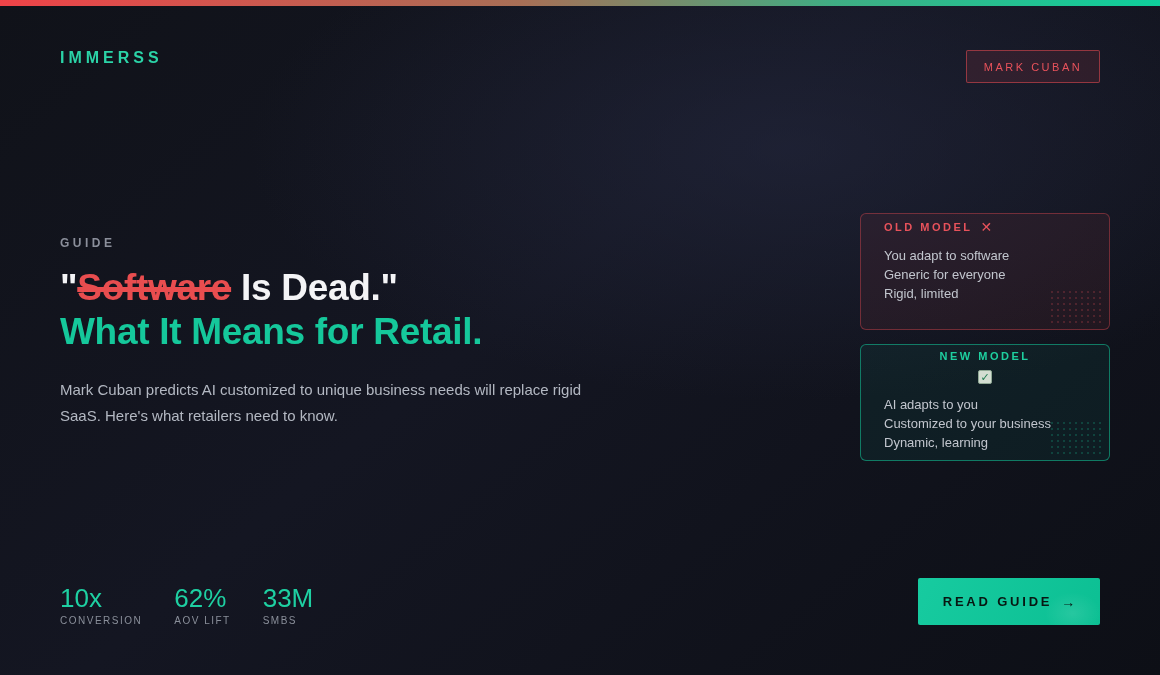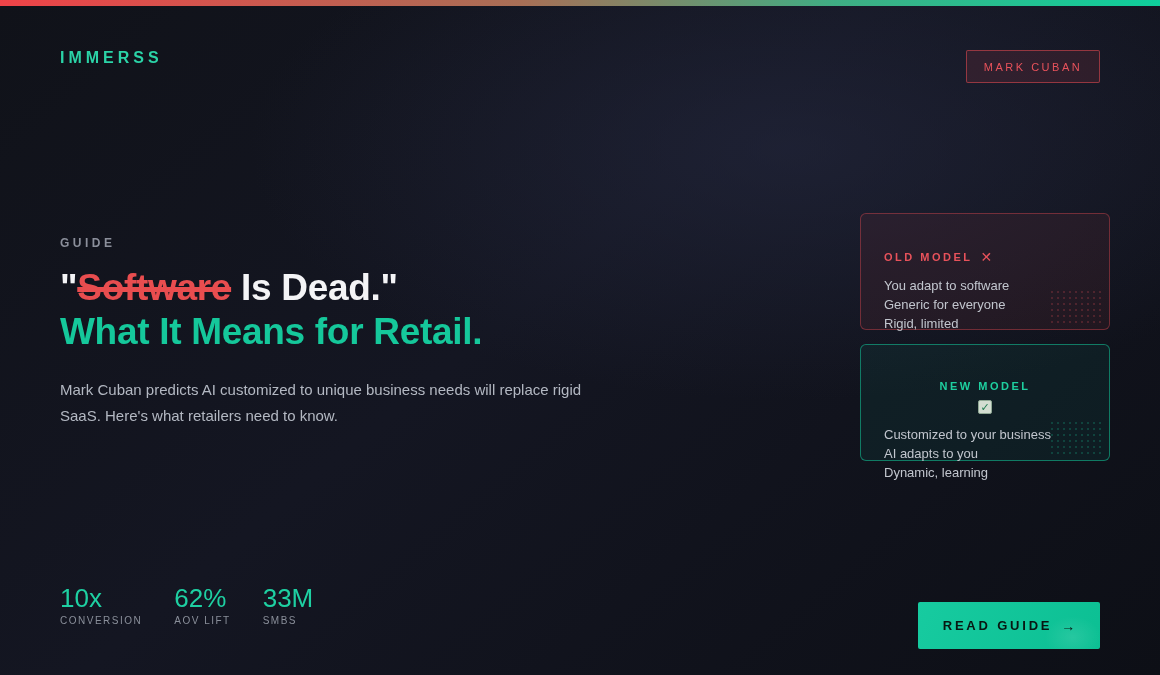--- a/index.html
+++ b/index.html
@@ -67,21 +67,21 @@
     position: absolute; left: 60px; top: 377px;
     width: 548px;
     font-size: 15px; line-height: 26px;
     color: #b3b8c2;
   }
 
   .card {
     position: absolute; left: 860px;
     width: 250px;
     border-radius: 6px;
-    padding: 35px 23px;
+    padding: 5px 23px;
   }
   .card-old {
     top: 213px; height: 117px;
     background: rgba(233, 75, 82, 0.08);
     border: 1px solid rgba(233, 75, 82, 0.4);
   }
   .card-new {
     top: 344px; height: 117px;
     background: rgba(18, 199, 155, 0.07);
     border: 1px solid rgba(18, 199, 155, 0.55);
@@ -137,21 +137,20 @@
     width: 182px; height: 47px;
     display: flex; align-items: center; justify-content: center; gap: 9px;
     background:
       radial-gradient(40px 30px at 85% 75%, rgba(255,255,255,0.10), transparent 70%),
       linear-gradient(120deg, #17cba0 0%, #0cbf93 100%);
     border: none; border-radius: 2px;
     font-family: inherit;
     font-size: 13px; font-weight: 700; letter-spacing: 2.8px;
     color: #081712;
     cursor: pointer;
-    margin-top: 24px;
   }
   .cta .arrow { font-weight: 400; letter-spacing: 0; font-size: 14px; }
 </style>
 </head>
 <body>
 
 <div class="page">
 
   <div class="top-bar"></div>
 
@@ -176,22 +175,22 @@
     <div class="card-line">You adapt to software</div>
     <div class="card-line">Generic for everyone</div>
     <div class="card-line">Rigid, limited</div>
   </div>
 
   <div class="card card-new">
     <div class="card-title">
       <span>NEW MODEL</span>
       <span class="check-box">✓</span>
     </div>
+    <div class="card-line">AI adapts to you</div>
     <div class="card-line">Customized to your business</div>
-    <div class="card-line">AI adapts to you</div>
     <div class="card-line">Dynamic, learning</div>
   </div>
 
   <div class="stats">
     <div class="stat">
       <div class="stat-value">10x</div>
       <div class="stat-label">CONVERSION</div>
     </div>
     <div class="stat">
       <div class="stat-value">62%</div>

